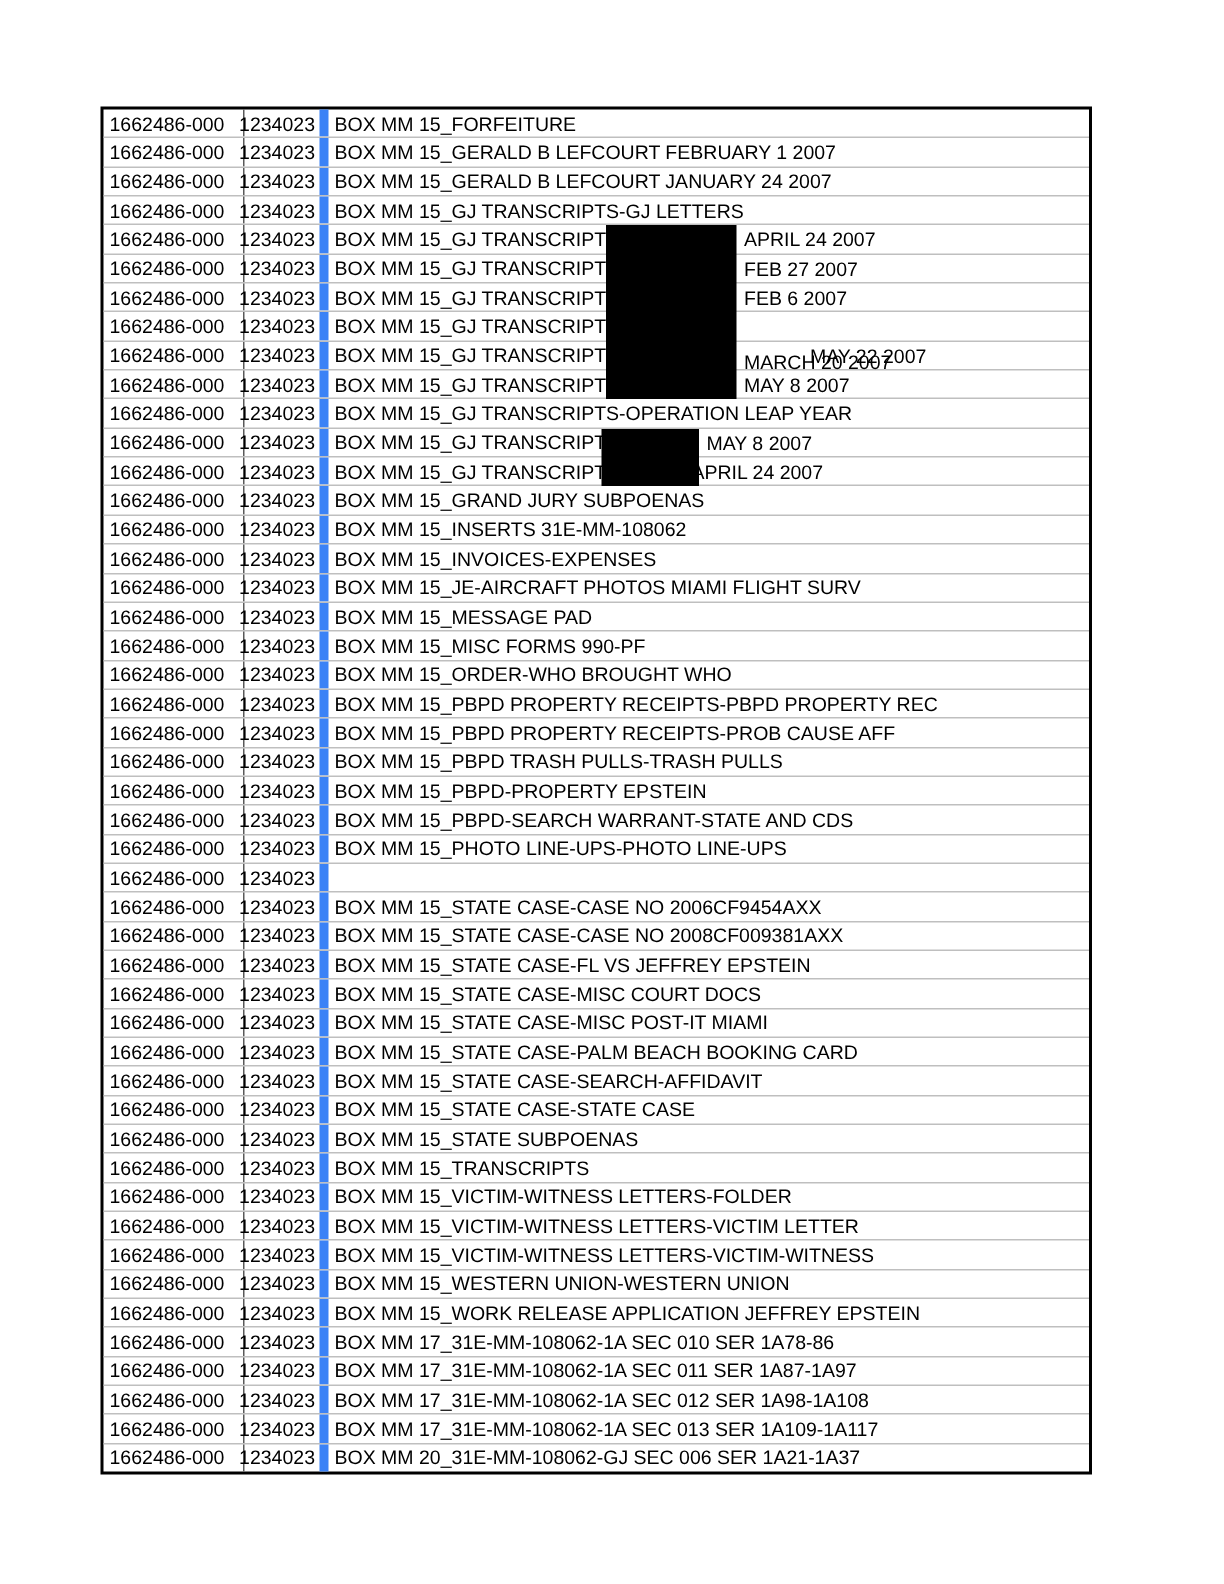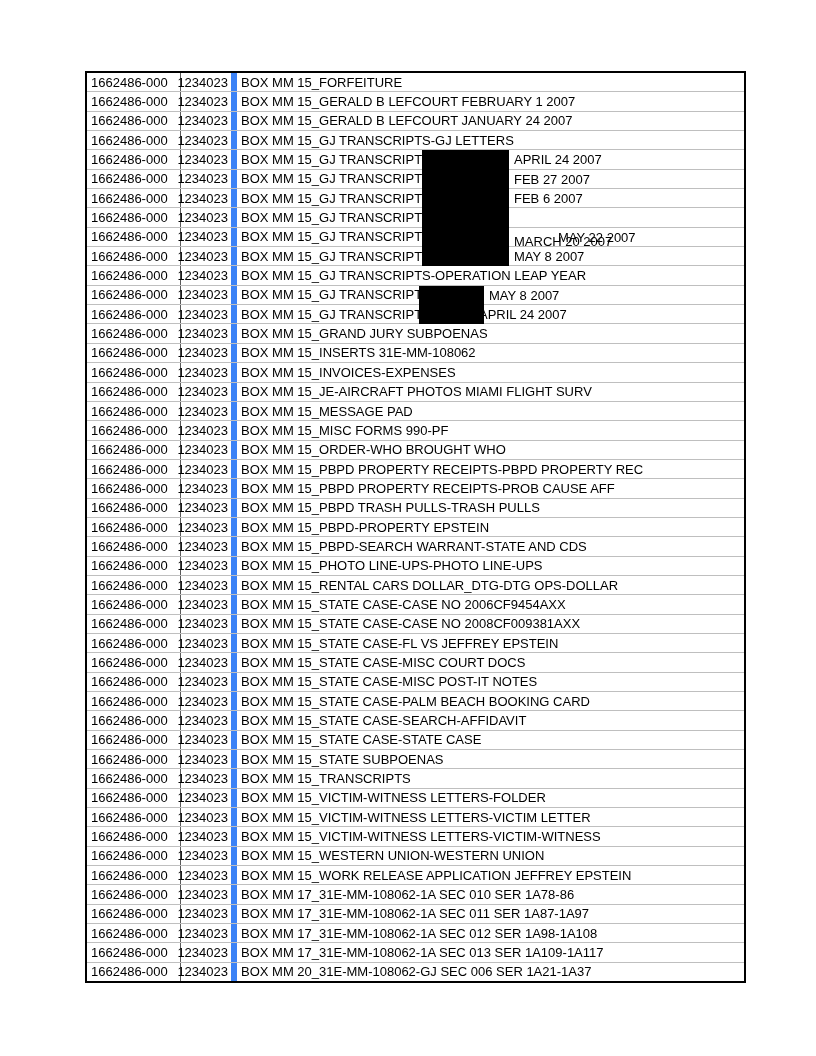--- a/index.html
+++ b/index.html
@@ -11,21 +11,21 @@
     position: relative;
     width: 816px;
     height: 1056px;
     background: #ffffff;
     font-family: "Liberation Sans", sans-serif;
     color: #000000;
     overflow: hidden;
   }
   .table-wrap {
     position: absolute;
-    left: 85px;
+    left: 67px;
     top: 71px;
     width: 661px;
     height: 912px;
     box-sizing: border-box;
     border: 2px solid #000000;
     background: #ffffff;
   }
   .rows {
     position: absolute;
     inset: 0;
@@ -218,21 +218,20 @@
           <div class="cell c3">BOX MM 15_PBPD-SEARCH WARRANT-STATE AND CDS</div>
         </div>
         <div class="row">
           <div class="cell c1">1662486-000</div>
           <div class="cell c2">1234023</div>
           <div class="cell c3">BOX MM 15_PHOTO LINE-UPS-PHOTO LINE-UPS</div>
         </div>
         <div class="row">
           <div class="cell c1">1662486-000</div>
           <div class="cell c2">1234023</div>
-          <div class="cell c3">BOX MM 15_RENTAL CARS DOLLAR_DTG-DTG OPS-DOLLAR</div>
         </div>
         <div class="row">
           <div class="cell c1">1662486-000</div>
           <div class="cell c2">1234023</div>
           <div class="cell c3">BOX MM 15_STATE CASE-CASE NO 2006CF9454AXX</div>
         </div>
         <div class="row">
           <div class="cell c1">1662486-000</div>
           <div class="cell c2">1234023</div>
           <div class="cell c3">BOX MM 15_STATE CASE-CASE NO 2008CF009381AXX</div>
@@ -243,21 +242,21 @@
           <div class="cell c3">BOX MM 15_STATE CASE-FL VS JEFFREY EPSTEIN</div>
         </div>
         <div class="row">
           <div class="cell c1">1662486-000</div>
           <div class="cell c2">1234023</div>
           <div class="cell c3">BOX MM 15_STATE CASE-MISC COURT DOCS</div>
         </div>
         <div class="row">
           <div class="cell c1">1662486-000</div>
           <div class="cell c2">1234023</div>
-          <div class="cell c3">BOX MM 15_STATE CASE-MISC POST-IT NOTES</div>
+          <div class="cell c3">BOX MM 15_STATE CASE-MISC POST-IT MIAMI</div>
         </div>
         <div class="row">
           <div class="cell c1">1662486-000</div>
           <div class="cell c2">1234023</div>
           <div class="cell c3">BOX MM 15_STATE CASE-PALM BEACH BOOKING CARD</div>
         </div>
         <div class="row">
           <div class="cell c1">1662486-000</div>
           <div class="cell c2">1234023</div>
           <div class="cell c3">BOX MM 15_STATE CASE-SEARCH-AFFIDAVIT</div>

